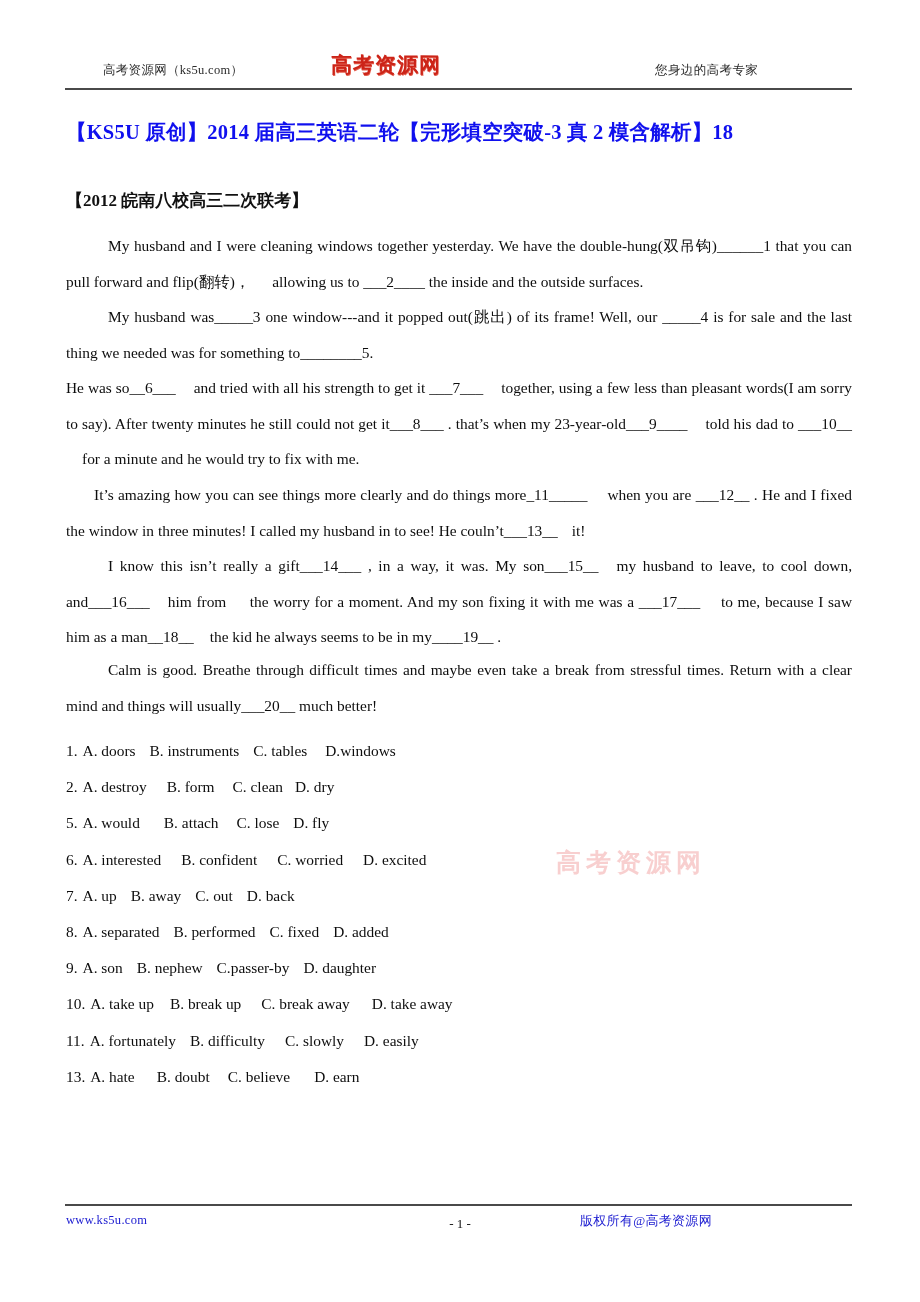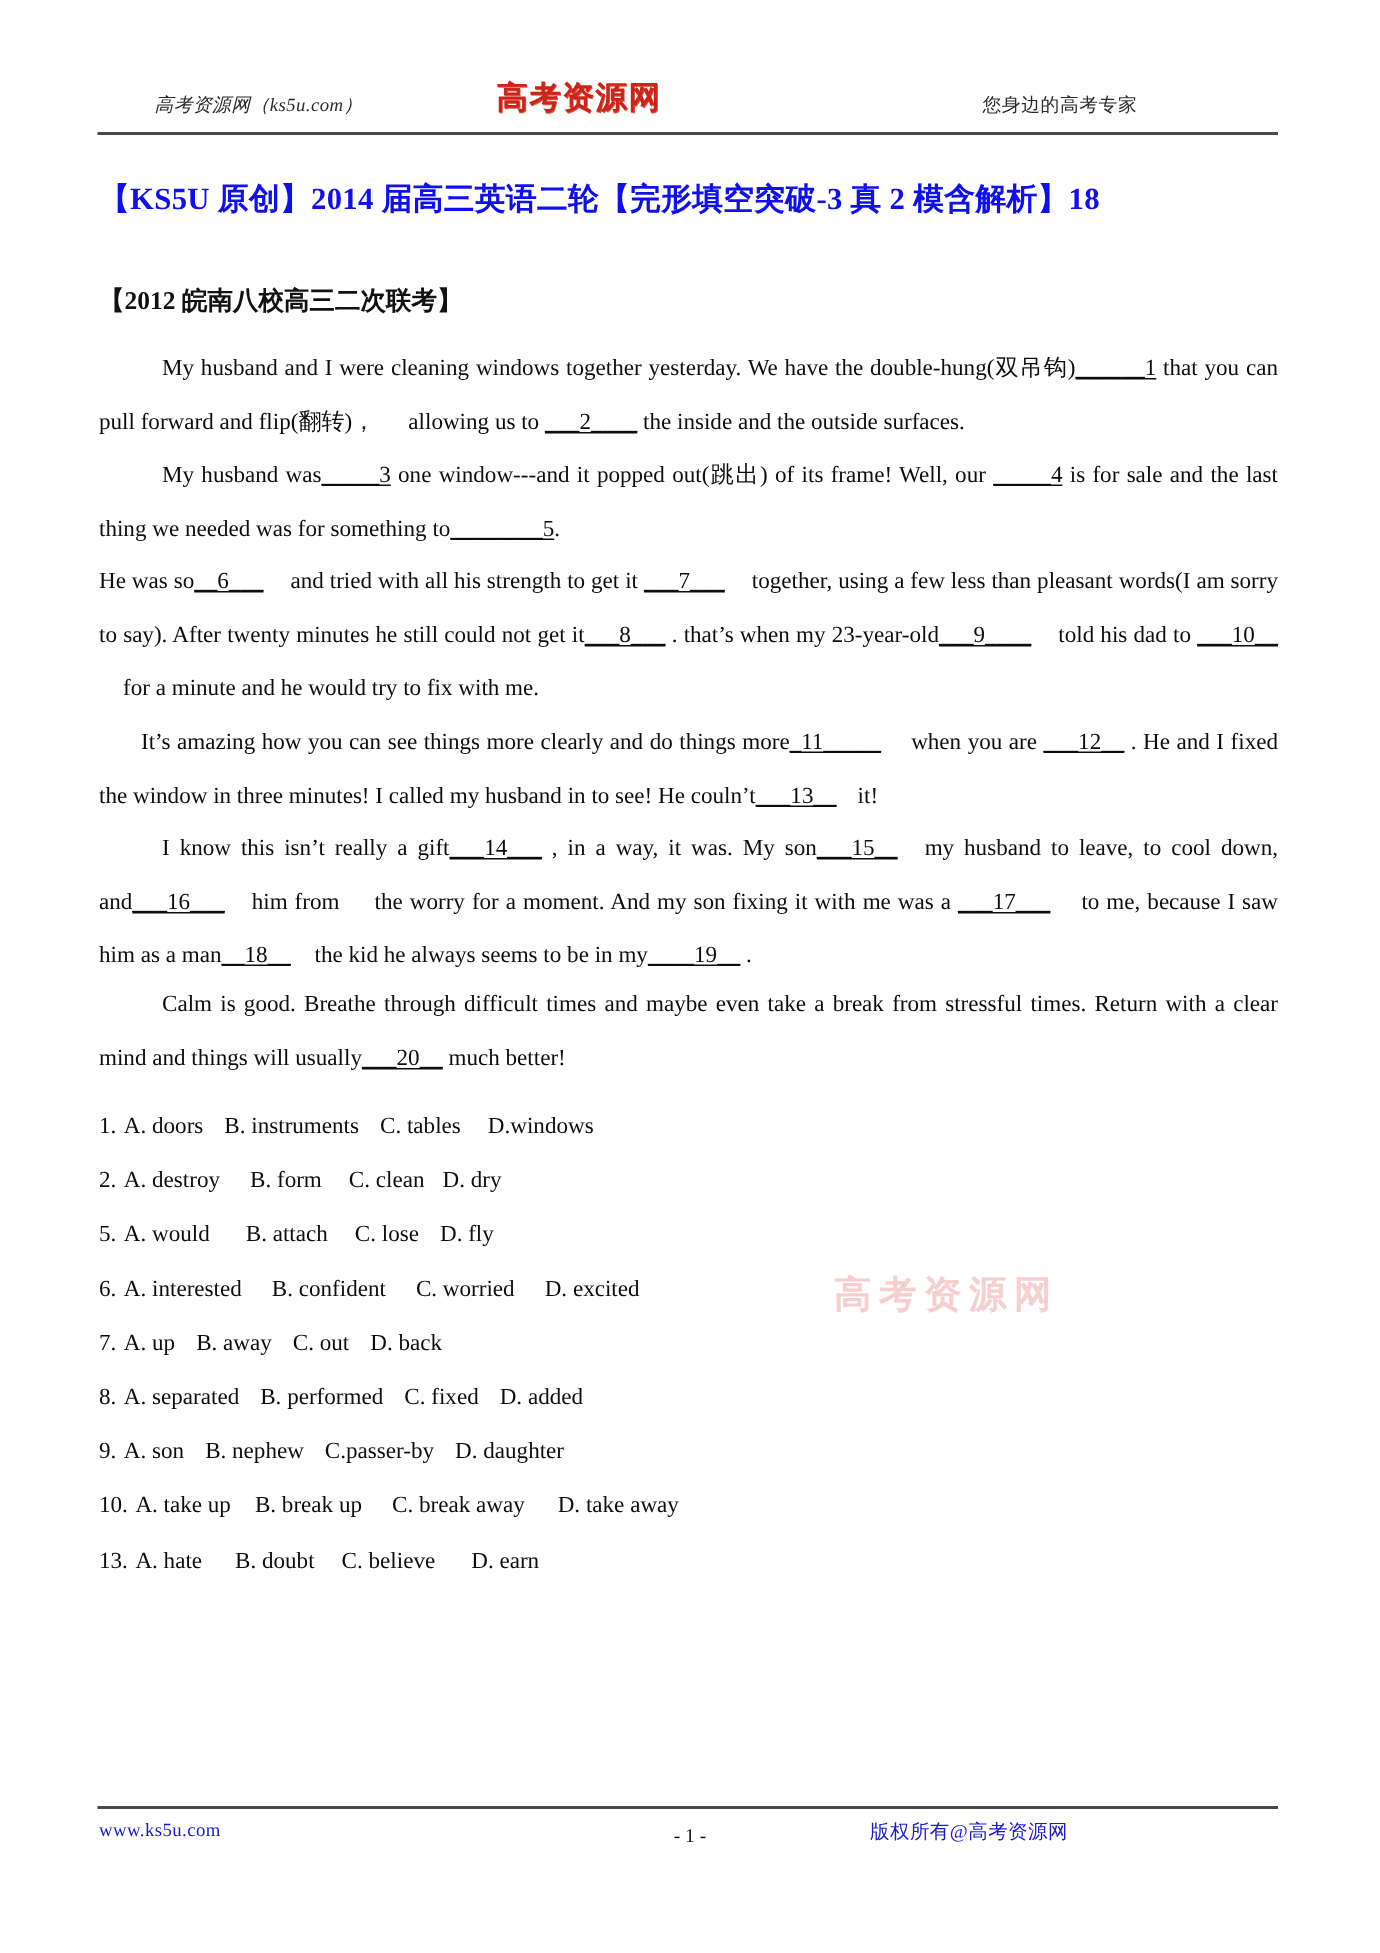--- a/index.html
+++ b/index.html
@@ -33,21 +33,20 @@
   }
   .header-left {
     position: absolute;
     left: 38px;
     top: 8px;
     font-size: 12.5px;
     font-family: "Liberation Serif", "DejaVu Serif", serif;
     color: #2b2b2b;
     white-space: nowrap;
     letter-spacing: 0.3px;
-    font-style: italic;
   }
   .header-logo {
     position: absolute;
     left: 266px;
     top: -3px;
     font-size: 21px;
     font-weight: bold;
     color: #cc2418;
     letter-spacing: 1px;
     white-space: nowrap;
@@ -112,21 +111,20 @@
   .body-block.p2 { top: 299px; }
   .body-block.p3 { top: 370px; }
   .body-block.p4 { top: 477px; }
   .body-block.p5 { top: 548px; }
   .body-block.p6 { top: 652px; }
 
   .indent { display: inline-block; width: 42px; }
   .indent-sm { display: inline-block; width: 28px; }
 
   .blank {
-    text-decoration: underline;
     text-decoration-thickness: 1px;
     text-underline-offset: 2px;
   }
   .sp { display: inline-block; }
 
   
   .options {
     position: absolute;
     left: 66px;
     top: 733px;
@@ -248,20 +246,21 @@
     <div class="opt-row"><span class="opt-num">6.</span><span class="sp" style="width:5px"></span><span class="opt-item">A. interested</span><span class="sp" style="width:20px"></span><span class="opt-item">B. confident</span><span class="sp" style="width:20px"></span><span class="opt-item">C. worried</span><span class="sp" style="width:20px"></span><span class="opt-item">D. excited</span></div>
 
     <div class="opt-row"><span class="opt-num">7.</span><span class="sp" style="width:5px"></span><span class="opt-item">A. up</span><span class="sp" style="width:14px"></span><span class="opt-item">B. away</span><span class="sp" style="width:14px"></span><span class="opt-item">C. out</span><span class="sp" style="width:14px"></span><span class="opt-item">D. back</span></div>
 
     <div class="opt-row"><span class="opt-num">8.</span><span class="sp" style="width:5px"></span><span class="opt-item">A. separated</span><span class="sp" style="width:14px"></span><span class="opt-item">B. performed</span><span class="sp" style="width:14px"></span><span class="opt-item">C. fixed</span><span class="sp" style="width:14px"></span><span class="opt-item">D. added</span></div>
 
     <div class="opt-row"><span class="opt-num">9.</span><span class="sp" style="width:5px"></span><span class="opt-item">A. son</span><span class="sp" style="width:14px"></span><span class="opt-item">B. nephew</span><span class="sp" style="width:14px"></span><span class="opt-item">C.passer-by</span><span class="sp" style="width:14px"></span><span class="opt-item">D. daughter</span></div>
 
     <div class="opt-row"><span class="opt-num">10.</span><span class="sp" style="width:5px"></span><span class="opt-item">A. take up</span><span class="sp" style="width:16px"></span><span class="opt-item">B. break up</span><span class="sp" style="width:20px"></span><span class="opt-item">C. break away</span><span class="sp" style="width:22px"></span><span class="opt-item">D. take away</span></div>
 
+    <div class="opt-row"><span class="opt-num">11.</span><span class="sp" style="width:5px"></span><span class="opt-item">A. fortunately</span><span class="sp" style="width:14px"></span><span class="opt-item">B. difficulty</span><span class="sp" style="width:20px"></span><span class="opt-item">C. slowly</span><span class="sp" style="width:20px"></span><span class="opt-item">D. easily</span></div>
 
 
     <div class="opt-row"><span class="opt-num">13.</span><span class="sp" style="width:5px"></span><span class="opt-item">A. hate</span><span class="sp" style="width:22px"></span><span class="opt-item">B. doubt</span><span class="sp" style="width:18px"></span><span class="opt-item">C. believe</span><span class="sp" style="width:24px"></span><span class="opt-item">D. earn</span></div>
   </div>
 
   <div class="footer-rule"></div>
   <div class="footer-left">www.ks5u.com</div>
   <div class="footer-center">- 1 -</div>
   <div class="footer-right">版权所有@高考资源网</div>
 

